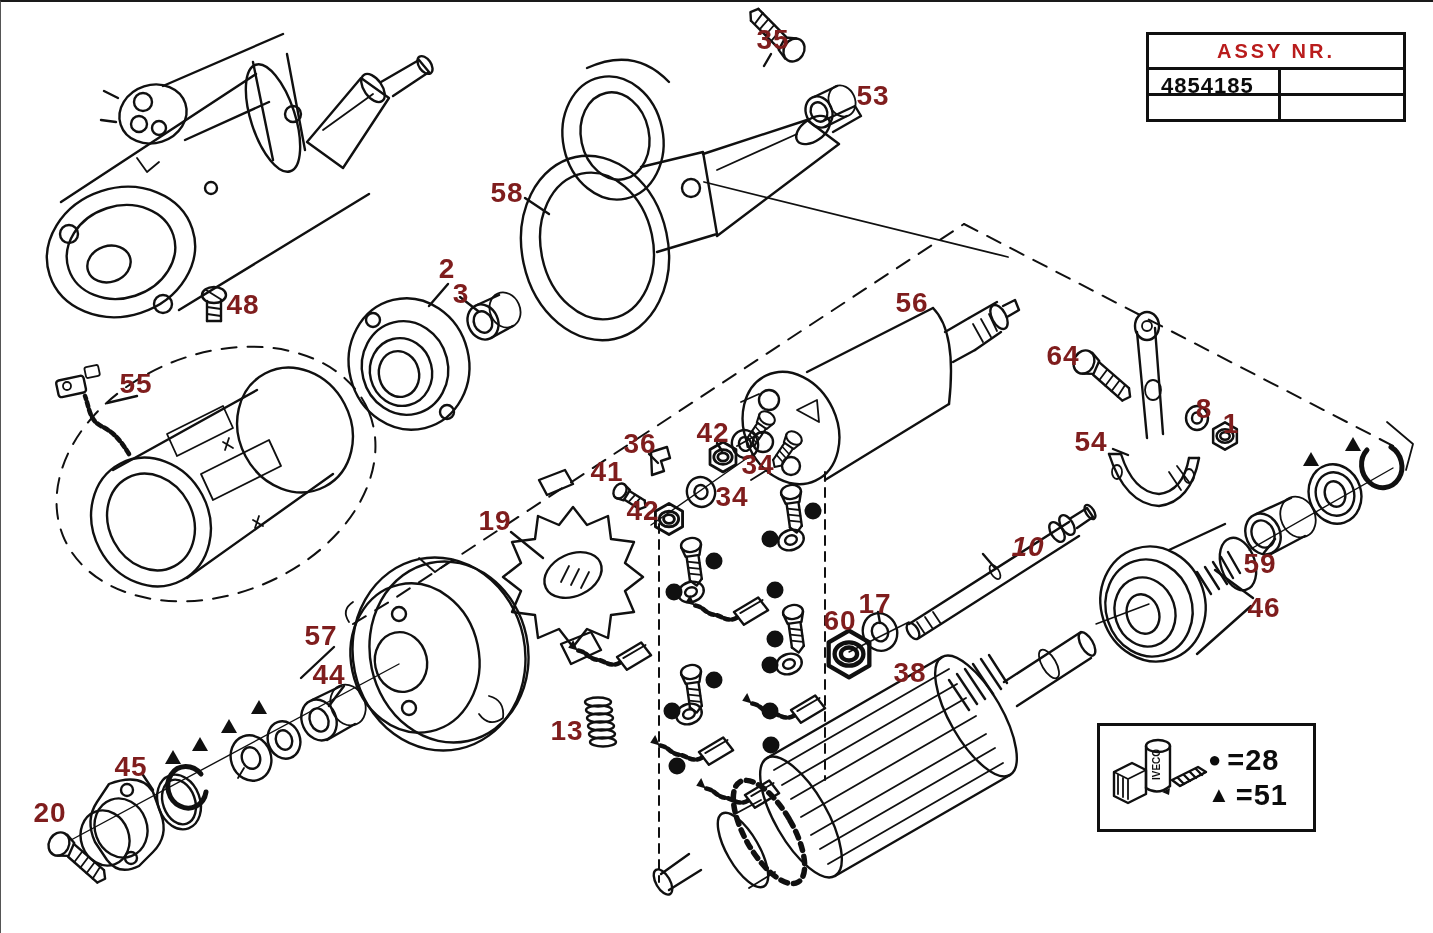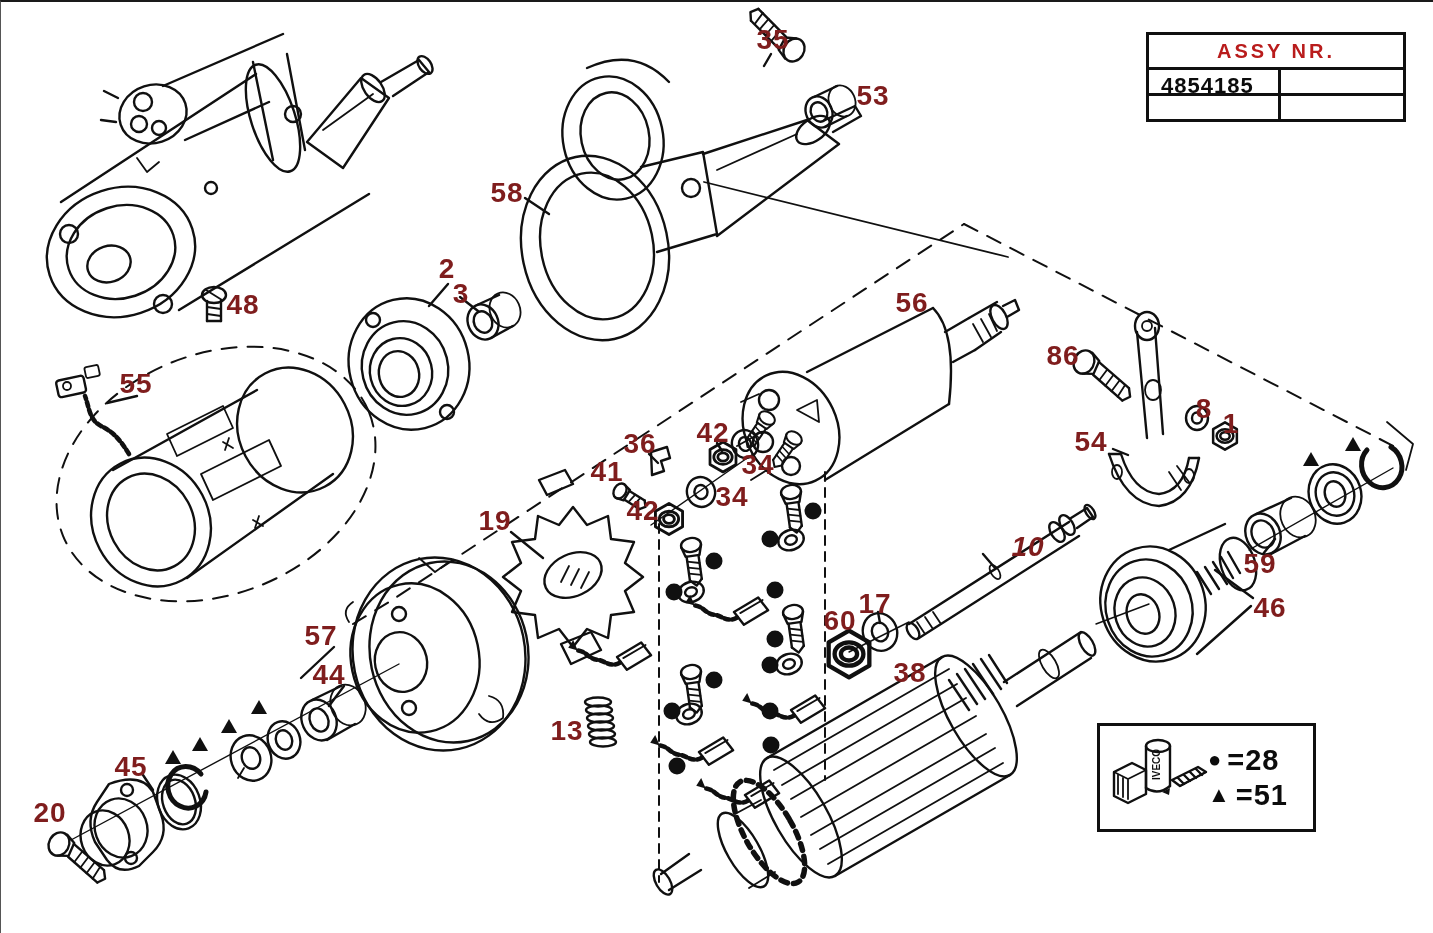--- a/index.html
+++ b/index.html
@@ -475,36 +475,36 @@
 
 <div id="labels-layer">
       <span class="part-label" style="left: 772px; top: 38px;">35</span>
       <span class="part-label" style="left: 872px; top: 94px; text-align: center;">53</span>
       <span class="part-label" style="left: 506px; top: 191px;">58</span>
       <span class="part-label" style="left: 242px; top: 303px;">48</span>
       <span class="part-label" style="left: 446px; top: 267px;">2</span>
       <span class="part-label" style="left: 460px; top: 292px;">3</span>
       <span class="part-label" style="left: 126px; top: 382px; margin-left: 9px;">55</span>
       <span class="part-label" style="left: 873px; top: 301px; margin-left: 38px;">56</span>
-      <span class="part-label" style="left: 1062px; top: 354px;">86</span>
+      <span class="part-label" style="left: 1062px; top: 354px;">64</span>
       <span class="part-label" style="left: 1203px; top: 407px;">8</span>
       <span class="part-label" style="left: 1230px; top: 422px;">1</span>
       <span class="part-label" style="left: 1090px; top: 440px;">54</span>
       <span class="part-label" style="left: 639px; top: 442px;">36</span>
       <span class="part-label" style="left: 712px; top: 431px;">42</span>
       <span class="part-label" style="left: 757px; top: 463px;">34</span>
       <span class="part-label" style="left: 606px; top: 470px;">41</span>
       <span class="part-label" style="left: 642px; top: 509px;">42</span>
       <span class="part-label" style="left: 731px; top: 495px;">34</span>
       <span class="part-label" style="left: 494px; top: 519px;">19</span>
       <span class="part-label" style="left: 1027px; top: 545px; font-style: italic;">10</span>
       <span class="part-label" style="left: 874px; top: 602px;">17</span>
       <span class="part-label" style="left: 839px; top: 619px;">60</span>
       <span class="part-label" style="left: 1259px; top: 562px;">59</span>
-      <span class="part-label" style="left: 1263px; top: 606px; margin-left: 6px;">46</span>
+      <span class="part-label" style="left: 1263px; top: 606px;">46</span>
       <span class="part-label" style="left: 320px; top: 634px;">57</span>
       <span class="part-label" style="left: 328px; top: 673px;">44</span>
       <span class="part-label" style="left: 566px; top: 729px;">13</span>
       <span class="part-label" style="left: 909px; top: 663px; margin-top: 8px;">38</span>
       <span class="part-label" style="left: 130px; top: 765px;">45</span>
       <span class="part-label" style="left: 49px; top: 811px;">20</span>
     </div>
 
 <div class="assy-table">
   <div class="assy-header">ASSY NR.</div>

